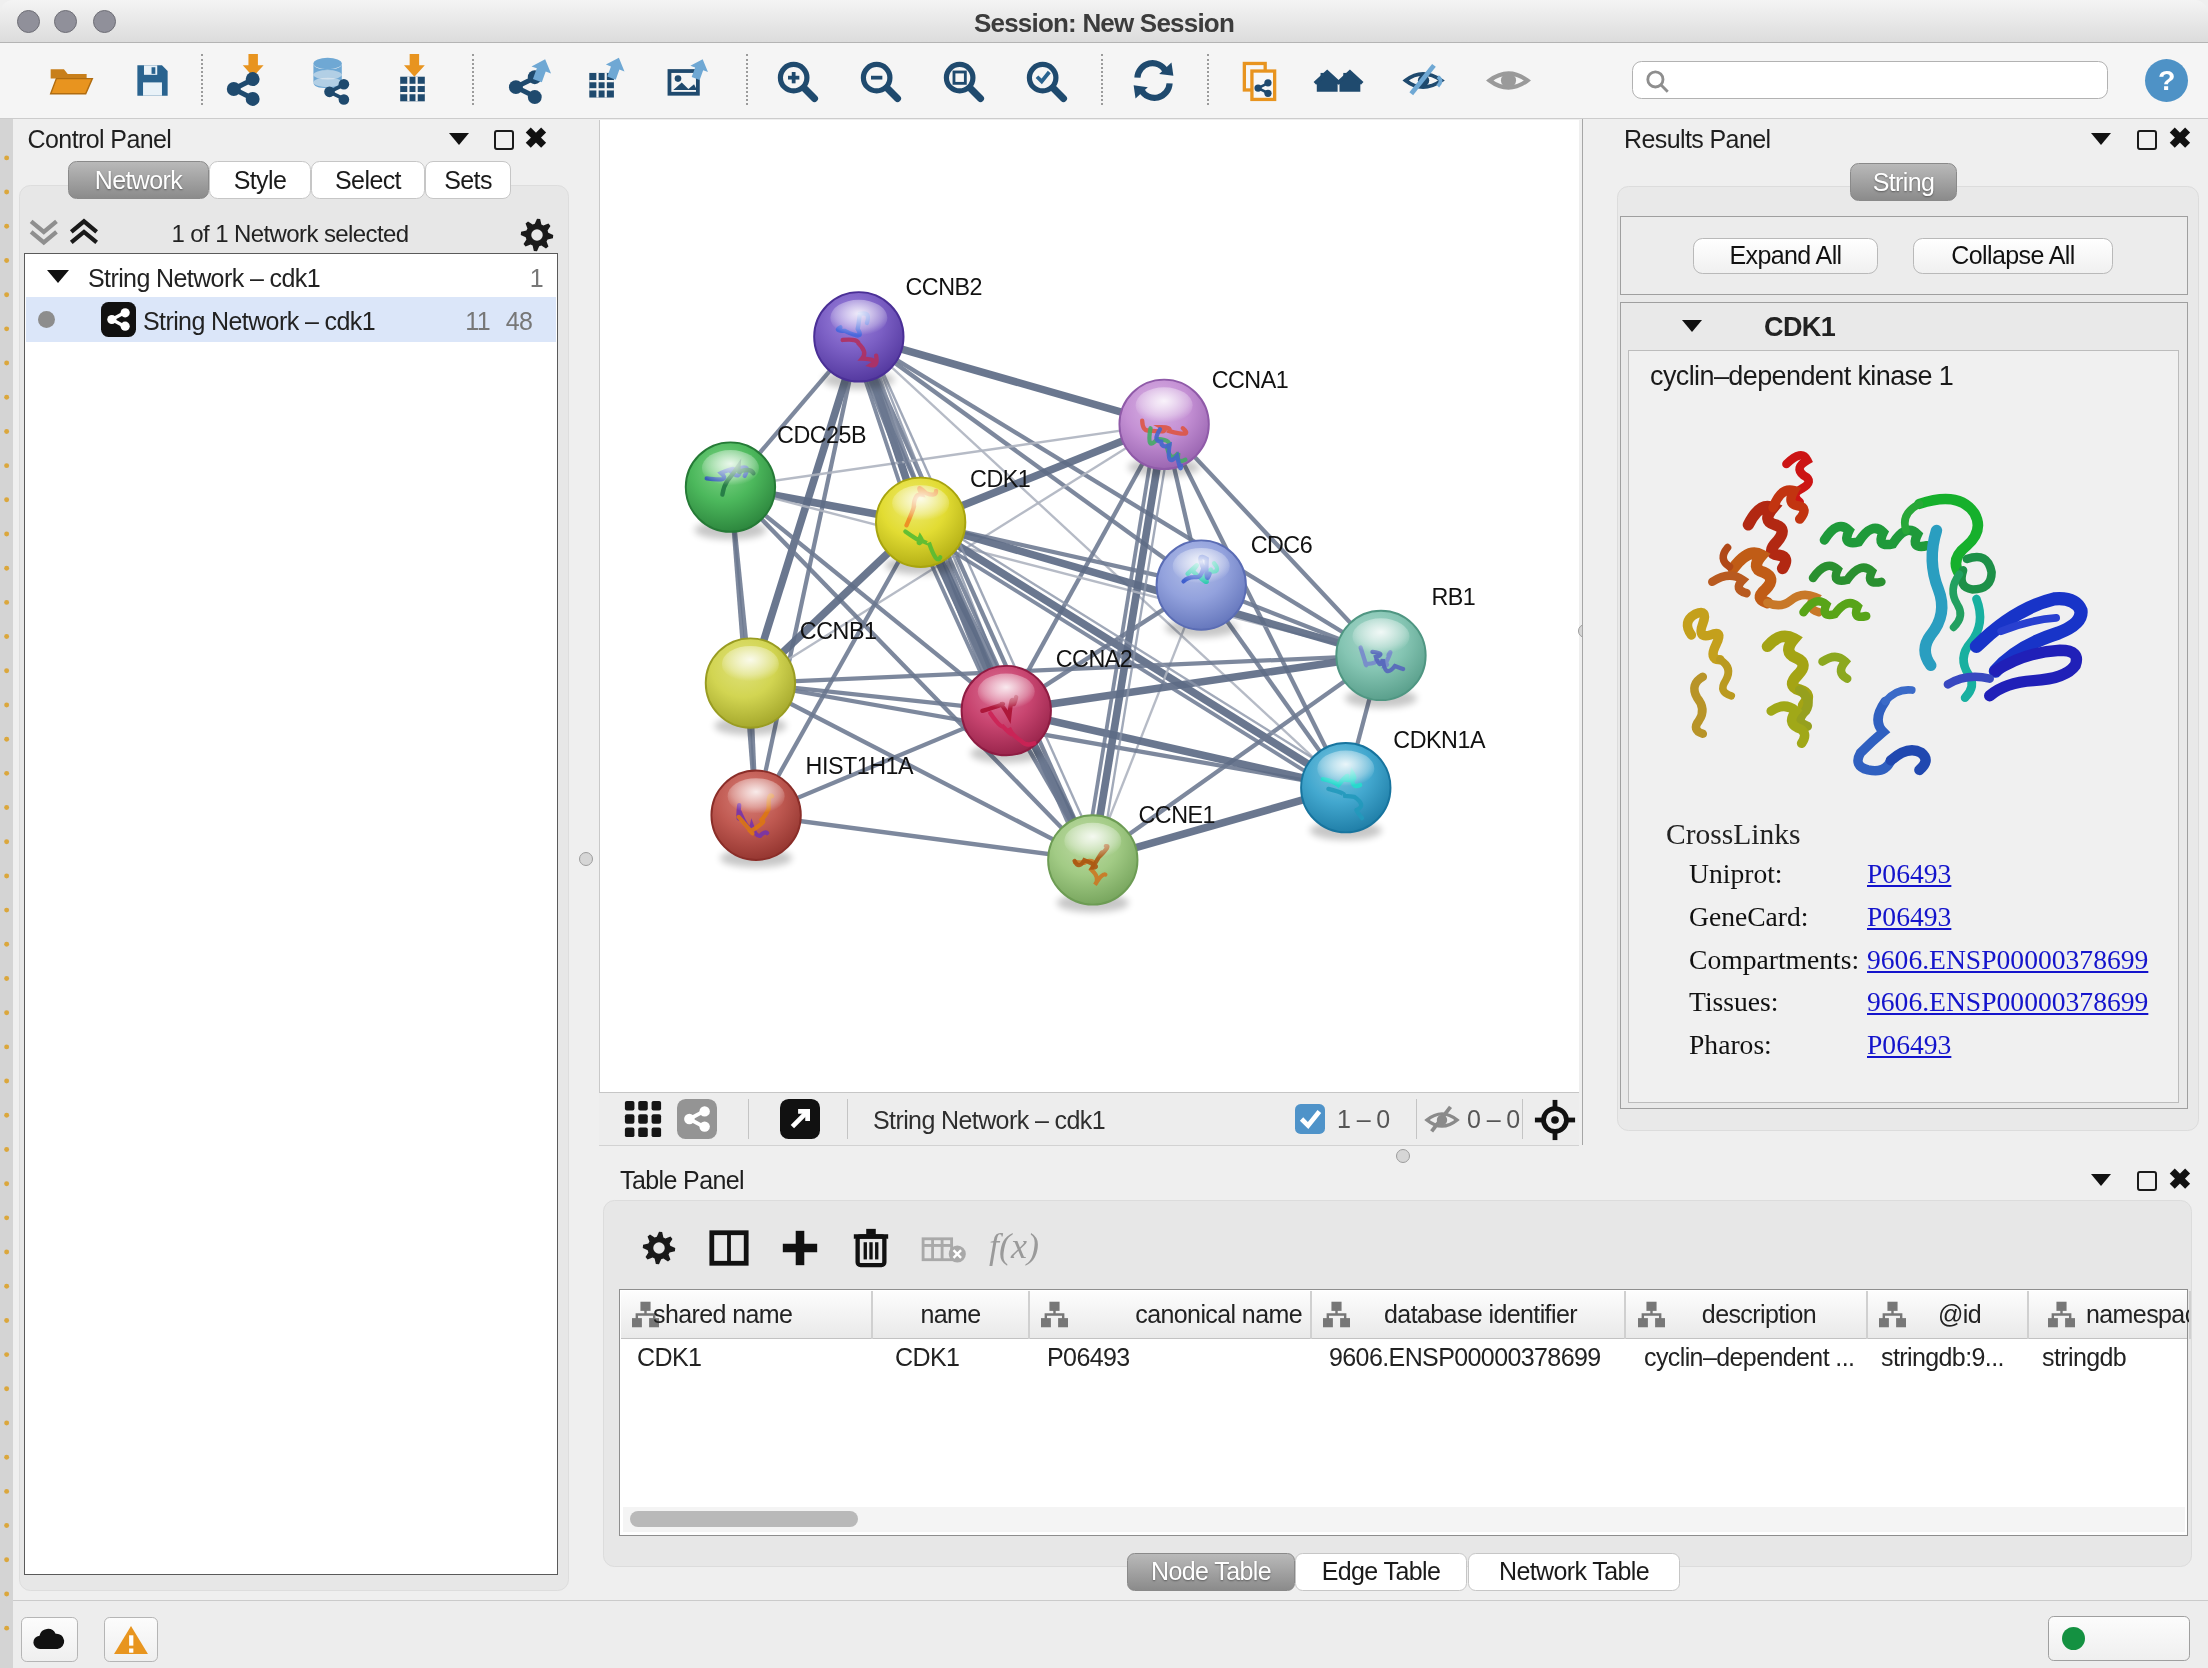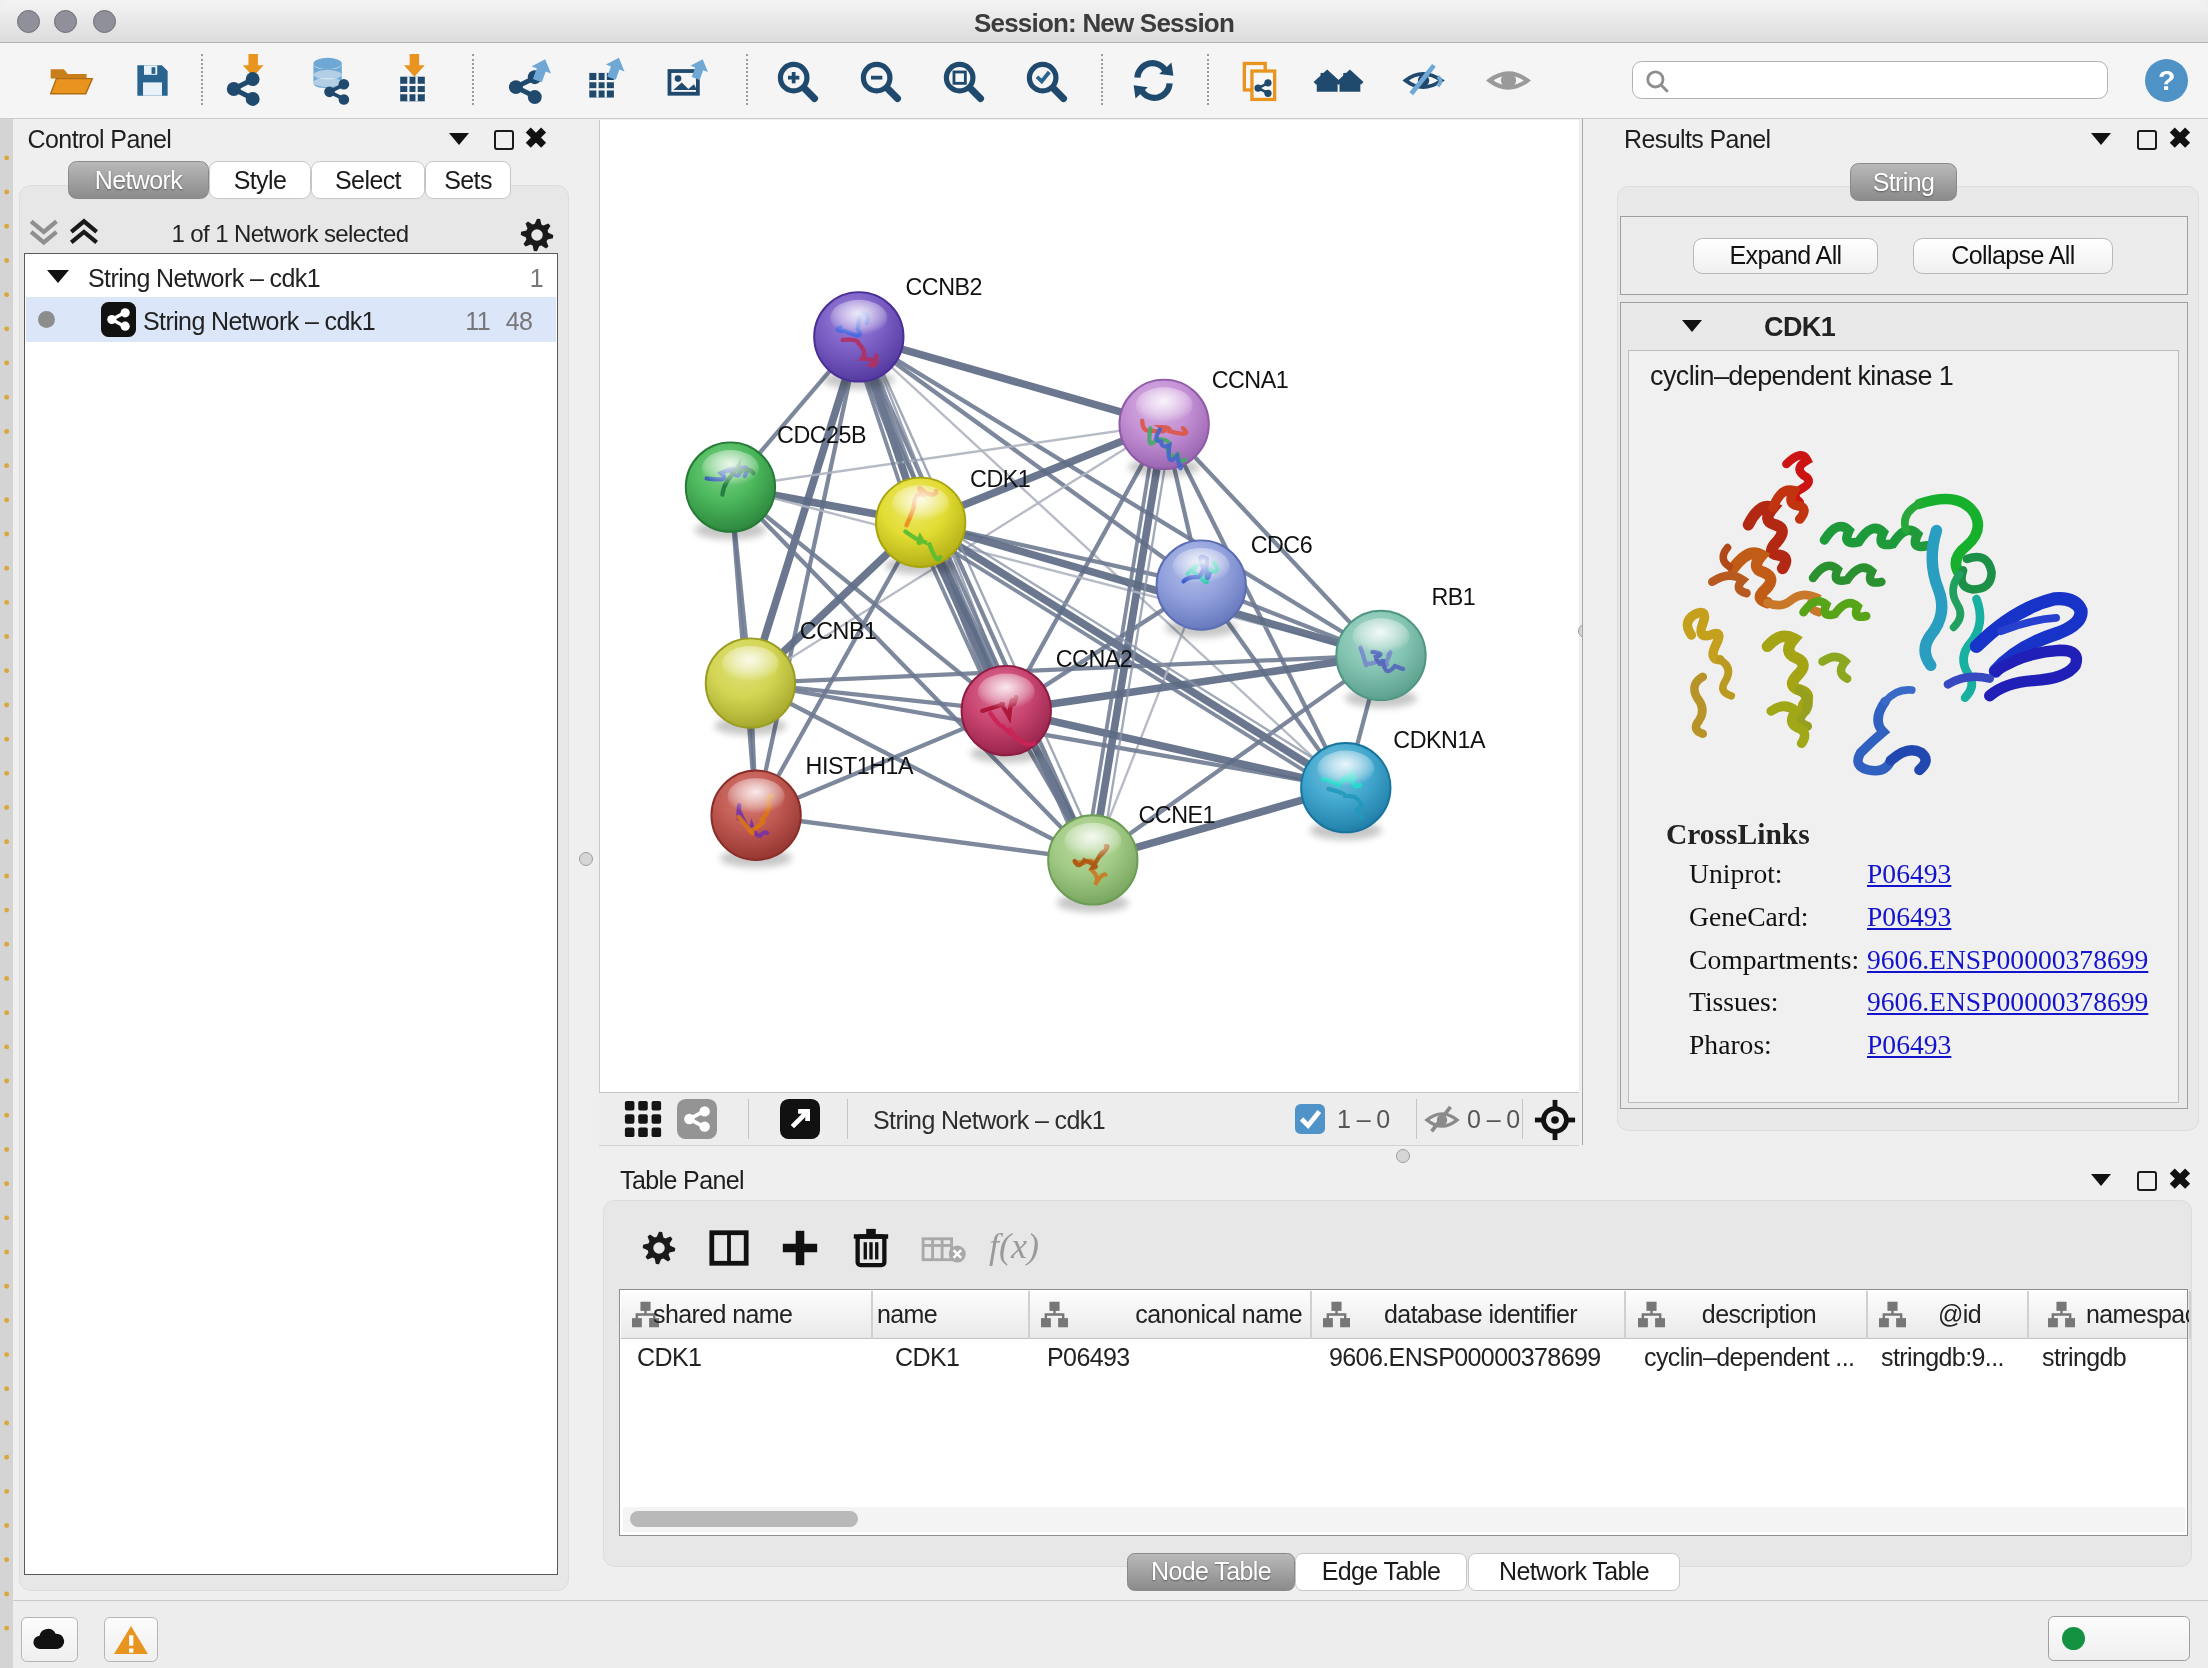--- a/index.html
+++ b/index.html
@@ -569,21 +569,21 @@
     <path d="M 270 90 Q 260 122 272 152 Q 282 178 264 200 Q 252 216 264 232" fill="none" stroke="#2a9ec0" stroke-width="12" stroke-linecap="round"></path>
     <path d="M 312 162 Q 322 188 306 208 Q 292 224 304 242 Q 312 254 300 266" fill="none" stroke="#18b0a0" stroke-width="9" stroke-linecap="round"></path>
     <path d="M 312 212 Q 352 172 394 162 Q 416 160 422 174 Q 424 188 398 198 Q 354 212 332 238" fill="none" stroke="#1834c8" stroke-width="14" stroke-linecap="round"></path>
     <path d="M 332 238 Q 362 218 400 216 Q 422 216 416 232 Q 406 246 372 248 Q 342 250 326 264" fill="none" stroke="#2020b8" stroke-width="12" stroke-linecap="round"></path>
     <path d="M 282 252 Q 302 240 326 246" fill="none" stroke="#3848c0" stroke-width="9" stroke-linecap="round"></path>
     <path d="M 338 196 Q 368 184 396 182" fill="none" stroke="#2840d0" stroke-width="8" stroke-linecap="round"></path>
     <path d="M 216 270 Q 202 290 214 302 Q 202 312 190 324 Q 182 338 198 342 Q 216 346 222 332" fill="none" stroke="#3060c0" stroke-width="10" stroke-linecap="round"></path>
     <path d="M 222 332 Q 240 316 254 324 Q 264 332 252 342" fill="none" stroke="#2048b0" stroke-width="11" stroke-linecap="round"></path>
     <path d="M 216 270 Q 228 256 244 258" fill="none" stroke="#3a6ac8" stroke-width="8" stroke-linecap="round"></path>
   </svg>
-<div class="abs serif" style="left:1666px;top:818px;font-size:29.5px;font-weight:bold">CrossLinks</div>
+<div class="abs serif" style="left:1666px;top:818px;font-size:29.5px;font-weight:normal">CrossLinks</div>
 <div class="abs serif" style="left:1689px;top:858px;font-size:27.6px;color:#111">Uniprot:</div>
 <div class="abs serif link" style="left:1867px;top:858px;font-size:27.6px">P06493</div>
 <div class="abs serif" style="left:1689px;top:901px;font-size:27.6px;color:#111">GeneCard:</div>
 <div class="abs serif link" style="left:1867px;top:901px;font-size:27.6px">P06493</div>
 <div class="abs serif" style="left:1689px;top:944px;font-size:27.6px;color:#111">Compartments:</div>
 <div class="abs serif link" style="left:1867px;top:944px;font-size:27.6px">9606.ENSP00000378699</div>
 <div class="abs serif" style="left:1689px;top:986px;font-size:27.6px;color:#111">Tissues:</div>
 <div class="abs serif link" style="left:1867px;top:986px;font-size:27.6px">9606.ENSP00000378699</div>
 <div class="abs serif" style="left:1689px;top:1029px;font-size:27.6px;color:#111">Pharos:</div>
 <div class="abs serif link" style="left:1867px;top:1029px;font-size:27.6px">P06493</div>
@@ -632,21 +632,21 @@
 <svg class="abs" style="left:632px;top:1301px" width="27" height="27" viewBox="0 0 28 28">
     <g fill="none" stroke="#777" stroke-width="2.5">
       <rect x="10" y="2" width="8" height="7" fill="#777"></rect>
       <path d="M 14 9 L 14 14 M 5 19 L 5 14 L 23 14 L 23 19"></path>
       <rect x="1" y="19" width="8" height="7" fill="#777"></rect>
       <rect x="19" y="19" width="8" height="7" fill="#777"></rect>
     </g>
   </svg>
 <div class="abs" style="left:653px;top:1300px;width:210px;text-align:left;font-size:25px">shared name</div>
 <div class="abs" style="left:1028px;top:1291px;width:1.9px;height:48px;background:#d0d0d0"></div>
-<div class="abs" style="left:877px;top:1300px;width:147px;text-align:left;font-size:25px">name</div>
+<div class="abs" style="left:877px;top:1300px;width:147px;text-align:center;font-size:25px">name</div>
 <div class="abs" style="left:1310px;top:1291px;width:1.9px;height:48px;background:#d0d0d0"></div>
 <svg class="abs" style="left:1041px;top:1301px" width="27" height="27" viewBox="0 0 28 28">
     <g fill="none" stroke="#777" stroke-width="2.5">
       <rect x="10" y="2" width="8" height="7" fill="#777"></rect>
       <path d="M 14 9 L 14 14 M 5 19 L 5 14 L 23 14 L 23 19"></path>
       <rect x="1" y="19" width="8" height="7" fill="#777"></rect>
       <rect x="19" y="19" width="8" height="7" fill="#777"></rect>
     </g>
   </svg>
 <div class="abs" style="left:1062px;top:1300px;width:240px;text-align:right;font-size:25px">canonical name</div>

